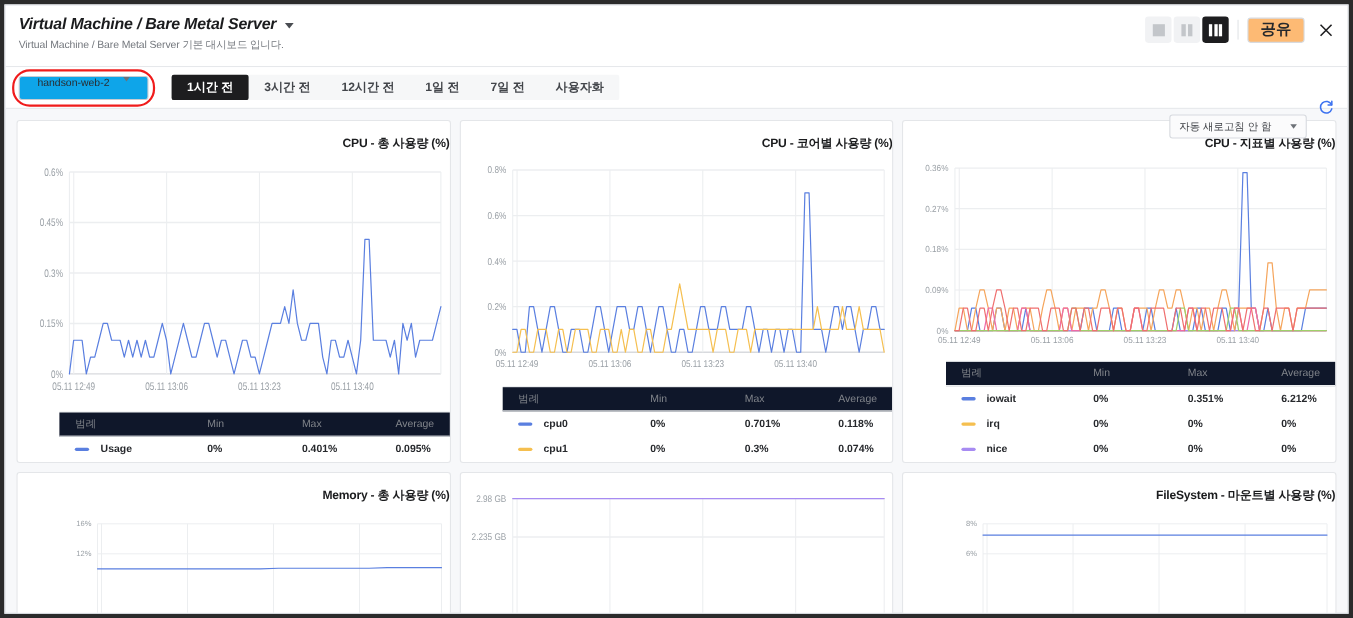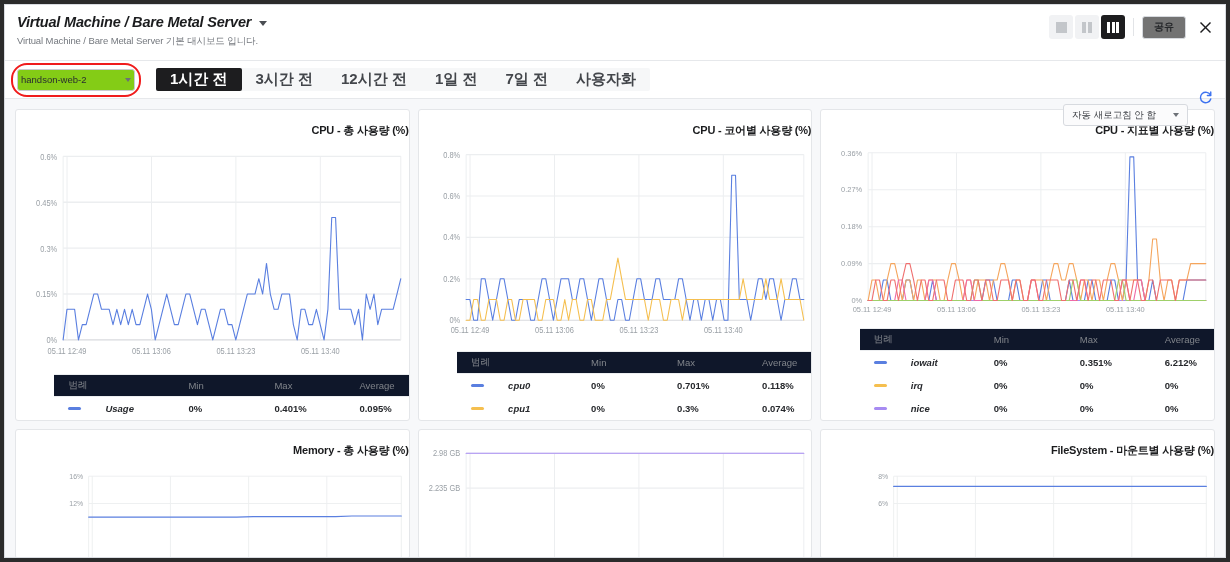--- a/index.html
+++ b/index.html
@@ -60,22 +60,22 @@
   .layout-btn.active .bars span { background: #ffffff; }
   .bars.one span { width: 11px; }
   .bars.two span { width: 4.5px; }
   .bars.three span { width: 3px; }
   .vdivider {
     width: 1px; height: 18px; background: #e2e4e7; margin: 0 8px;
   }
   .share-btn {
     height: 23px; min-width: 42px; padding: 0 11px;
     border: 1px solid #d7dadf; border-radius: 3px;
-    background: #737373; color: #27292c;
-    font-size: 10px; font-weight: bold; cursor: pointer;
+    background: #fdba74; color: #27292c;
+    font-size: 14px; font-weight: bold; cursor: pointer;
     font-family: inherit;
     display: flex; align-items: center; justify-content: center;
   }
   .close-btn {
     margin-left: 9px; width: 20px; height: 20px;
     display: flex; align-items: center; justify-content: center;
     cursor: pointer; background: none; border: none; padding: 0;
   }
 
   
@@ -83,23 +83,23 @@
     position: relative; height: 38px;
     background: #ffffff;
     border-bottom: 1px solid #e6e8eb;
     display: flex; align-items: center;
     padding: 0 12px;
   }
   .select-wrap { position: relative; }
   .host-select {
     width: 118px; height: 22px;
     border: 1px solid #c9ccd2; border-radius: 3px;
-    background: #84cc16;
-    display: flex; align-items: center;
-    padding: 0 3px;
+    background: #0ea5e9;
+    display: flex; align-items: flex-start;
+    padding: 0 16px;
     font-size: 9.5px; color: #2a2c30;
     cursor: pointer;
     justify-content: space-between;
   }
   .host-select .chev {
     width: 0; height: 0;
     border-left: 3.5px solid transparent;
     border-right: 3.5px solid transparent;
     border-top: 4px solid #6d7177;
   }
@@ -111,21 +111,21 @@
   }
   .range-tabs {
     margin-left: 21px;
     display: flex; align-items: stretch;
     background: #f6f7f8; height: 23px;
     border-radius: 2px;
   }
   .range-tab {
     display: flex; align-items: center; justify-content: center;
     padding: 0 14px;
-    font-size: 15px; font-weight: bold; color: #43464b;
+    font-size: 11px; font-weight: bold; color: #43464b;
     cursor: pointer; white-space: nowrap;
     font-family: inherit; border: none; background: none;
   }
   .range-tab.active { background: #1d1d1f; color: #ffffff; border-radius: 2px; }
   .toolbar-right {
     position: absolute; right: 12px; top: 8px;
     display: flex; align-items: center; gap: 10px;
   }
   .refresh-select {
     width: 125px; height: 22px;
@@ -178,21 +178,21 @@
     grid-template-columns: 120px 86px 85px 1fr;
     align-items: center;
   }
   .legend-head {
     height: 22px; color: #80848a;
     background: #0f172a;
     border-bottom: 1px solid #eceef0;
     padding: 0 14px;
   }
   .legend-row { height: 23px; padding: 0 14px; color: #26282c; font-weight: bold; }
-  .legend-name { display: flex; align-items: center; gap: 24px; font-style: italic; }
+  .legend-name { display: flex; align-items: center; gap: 10px; }
   .swatch { display: block; width: 13px; height: 2.4px; border-radius: 2px; }
 
   .axis-label { font-size: 7.6px; fill: #9aa0a6; font-family: "Liberation Sans", sans-serif; }
 </style>
 </head>
 <body>
 
 <div class="window">
 
   <div class="header">

